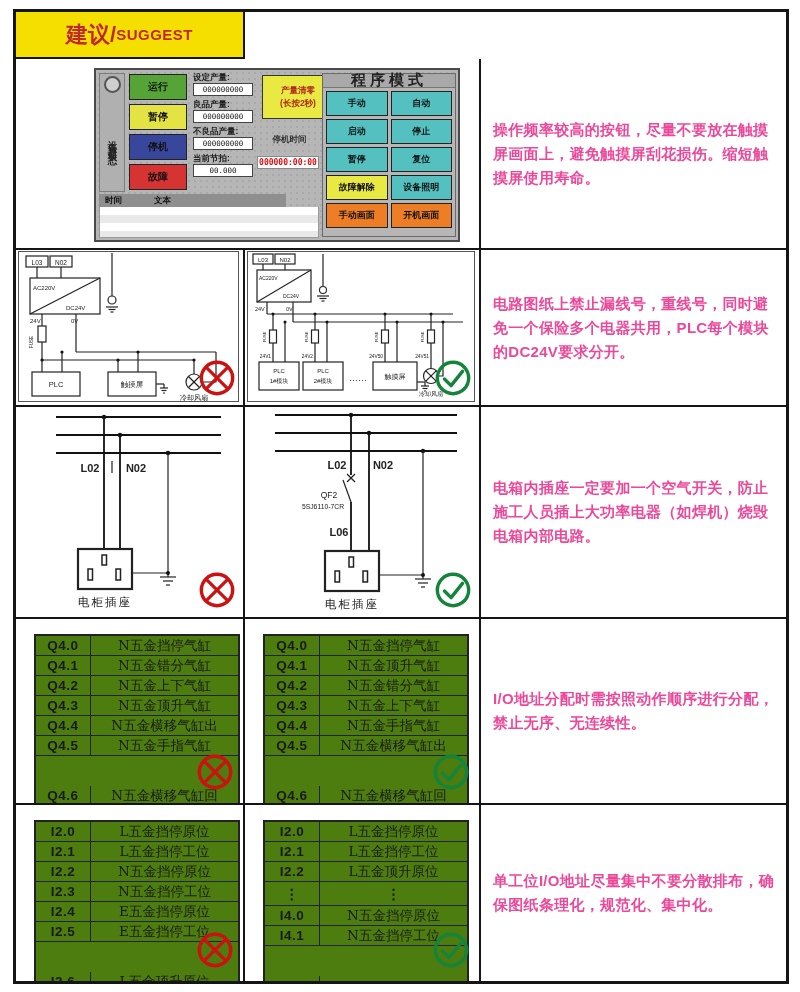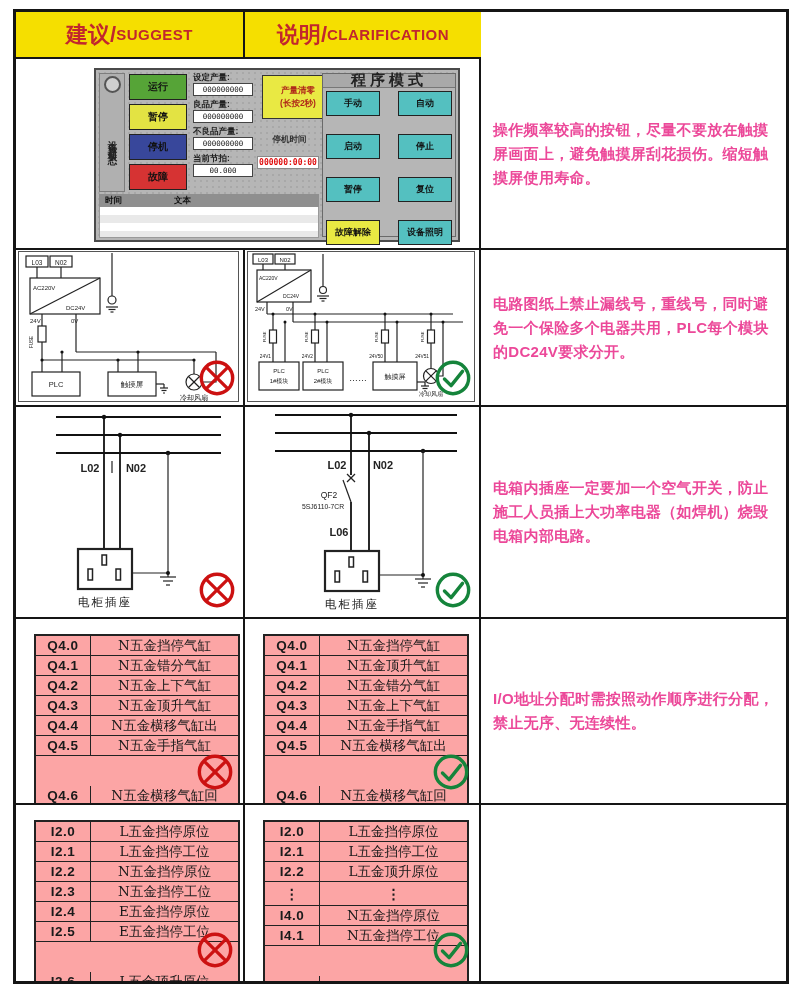--- a/index.html
+++ b/index.html
@@ -60,59 +60,55 @@
   .status-btn.red{background:#d63333;}
   .hmi-fields{position:absolute;left:97px;top:2px;width:64px;}
   .field{margin-bottom:3px;}
   .f-label{font-size:8.5px;font-weight:700;color:#222;white-space:nowrap;line-height:11px;}
   .f-value{width:60px;height:13px;background:#fff;border:1.5px solid #444;font-size:7.5px;display:flex;align-items:center;justify-content:center;font-family:"DejaVu Sans Mono",monospace;color:#111;}
   .hmi-clear{position:absolute;left:166px;top:5px;width:72px;height:44px;background:#e9e943;border:1.5px solid #333;display:flex;flex-direction:column;align-items:center;justify-content:center;font-size:8.5px;font-weight:700;color:#b02a1a;line-height:1.5;text-align:center;}
   .hmi-dt-label{position:absolute;left:166px;top:64px;width:55px;text-align:center;font-size:8.5px;font-weight:700;color:#333;}
   .hmi-dt-value{position:absolute;left:161px;top:86px;width:62px;height:13px;background:#fff;border:1px solid #8a8a8a;color:#e01010;font-size:8px;font-weight:700;font-family:"DejaVu Sans Mono",monospace;display:flex;align-items:center;justify-content:center;}
   .hmi-right{position:absolute;left:226px;top:3px;width:134px;height:164px;background:#b6b6b6;border:1px solid #6a6a6a;}
   .pm-title{height:14px;background:#a9a9a9;border-bottom:1px solid #777;font-size:15px;font-weight:700;display:flex;align-items:center;justify-content:center;letter-spacing:4px;color:#222;}
-  .mode-grid{display:grid;grid-template-columns:1fr 1fr;gap:18px;padding:3px;}
+  .mode-grid{display:grid;grid-template-columns:1fr 1fr;gap:3px;padding:3px;}
   .mode-btn{height:25px;border:1.5px solid #222;display:flex;align-items:center;justify-content:center;font-size:9px;font-weight:700;color:#111;}
   .mode-btn.teal{background:#54c0c0;}
   .mode-btn.yellow{background:#e9e943;}
   .mode-btn.orange{background:#ee7e25;}
-  .hmi-log-head{position:absolute;left:3px;top:124px;width:220px;height:13px;background:#8f8f8f;display:flex;align-items:center;font-size:8.5px;font-weight:700;color:#111;}
+  .hmi-log-head{position:absolute;left:3px;top:124px;width:187px;height:13px;background:#8f8f8f;display:flex;align-items:center;font-size:8.5px;font-weight:700;color:#111;}
   .hmi-log-head .t1{margin-left:6px;}
-  .hmi-log-head .t2{margin-left:52px;}
+  .hmi-log-head .t2{margin-left:32px;}
   .hmi-log-body{position:absolute;left:3px;top:137px;width:220px;height:31px;background:repeating-linear-gradient(#ffffff 0 8px,#e9e9e9 8px 16px);border:1px solid #9a9a9a;border-top:none;}
 
   
   .diag{position:absolute;left:0;top:0;}
   .diag text{fill:#222;font-family:"Liberation Sans",sans-serif;}
   .diag .wire{stroke:#222;stroke-width:1.2;fill:none;}
   .diag .thick{stroke:#111;stroke-width:1.8;fill:none;}
   .diag .box{stroke:#222;stroke-width:1.2;fill:none;}
   .diag .dot{fill:#111;}
 
   
-  .io-table{border:2px solid #222;width:202px;margin:15px 0 0 18px;background:#fca5a5;}
+  .io-table{border:2px solid #222;width:202px;margin:15px 0 0 18px;background:#4d7c0f;}
   .trow{display:flex;height:19px;border-bottom:1.8px solid #222;align-items:stretch;}
   .trow:last-child{border-bottom:none;margin-top:30px;}
   .trow .addr{width:54px;border-right:1.8px solid #222;display:flex;align-items:center;justify-content:center;font-weight:700;font-size:13.5px;letter-spacing:.5px;}
   .trow .desc{flex:1;display:flex;align-items:center;justify-content:center;font-size:13.5px;font-family:"DejaVu Serif",serif;}
   .trow.dots{height:23px;}
   .trow.dots .addr,.trow.dots .desc{font-weight:700;font-size:14px;font-family:"Liberation Sans",sans-serif;}
 </style>
 </head>
 <body>
 
 <div class="sheet">
 
   <div class="cell hdr">
     <span class="zh">建议/</span>
       <span class="en">SUGGEST</span>
-  </div>
-  <div class="cell hdr lastcol">
-    <span class="zh">说明/</span>
-      <span class="en">CLARIFICATION</span>
   </div>
 
   <div class="cell span2">
     <div class="hmi">
       <div class="hmi-side">
         <div class="hmi-logo"></div>
         <div class="hmi-side-label">设备当前状态</div>
       </div>
       <div class="hmi-status">
           <div class="status-btn green">
@@ -588,14 +584,17 @@
         <div class="desc">⋮</div>
       </div>
       </div>
     <div class="mark br4">
       <svg viewBox="0 0 40 40">
           <circle cx="20" cy="20" r="16.5" fill="none" stroke="#15843B" stroke-width="3.6"></circle>
           <path d="M11 21 l7 7 l12 -15" fill="none" stroke="#15843B" stroke-width="3.6" stroke-linecap="round" stroke-linejoin="round"></path>
         </svg>
     </div>
   </div>
+  <div class="cell clar lastcol lastrow">
+    <p>单工位I/O地址尽量集中不要分散排布，确保图纸条理化，规范化、集中化。</p>
+  </div>
 
 </div>
 
 </body></html>

